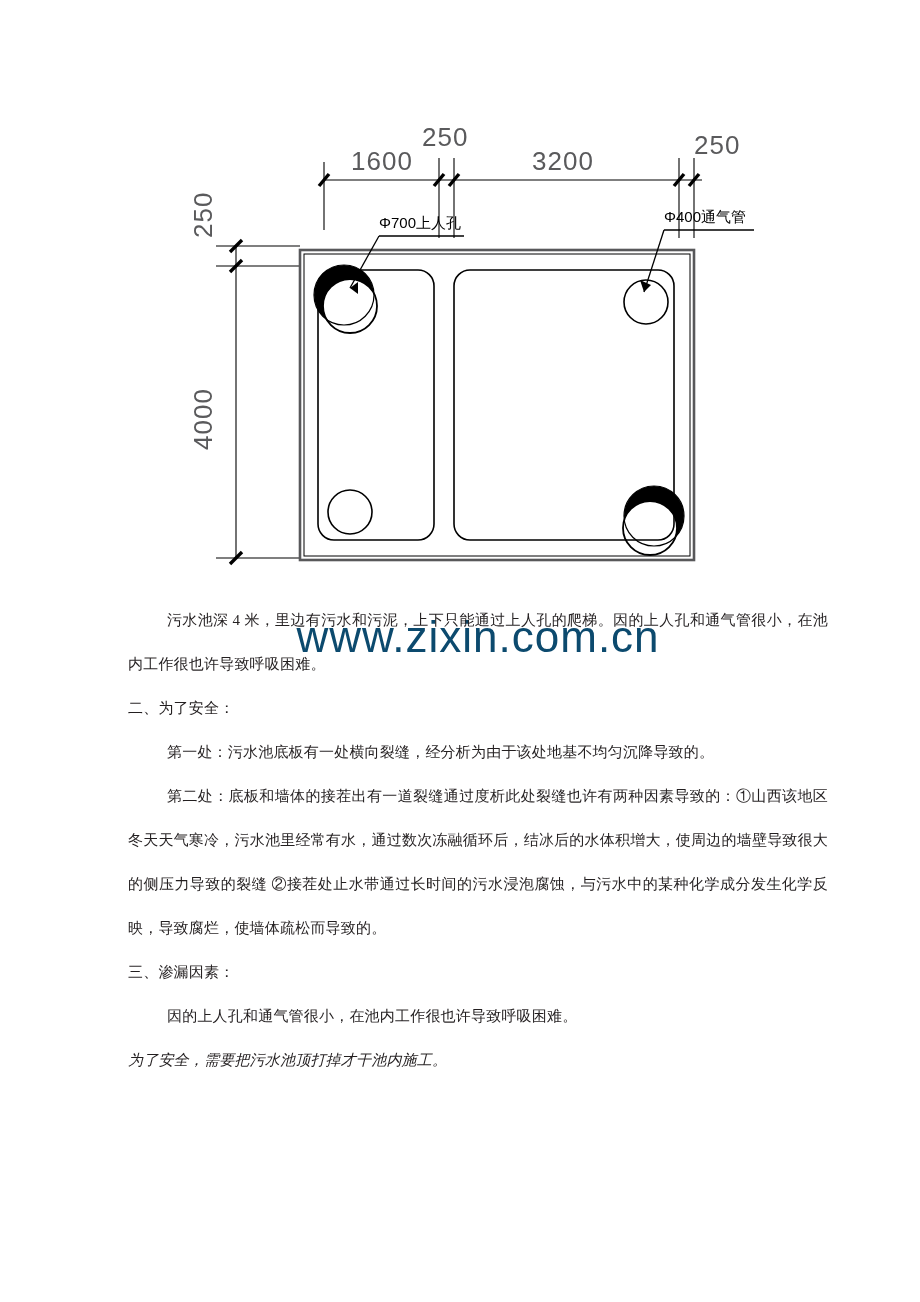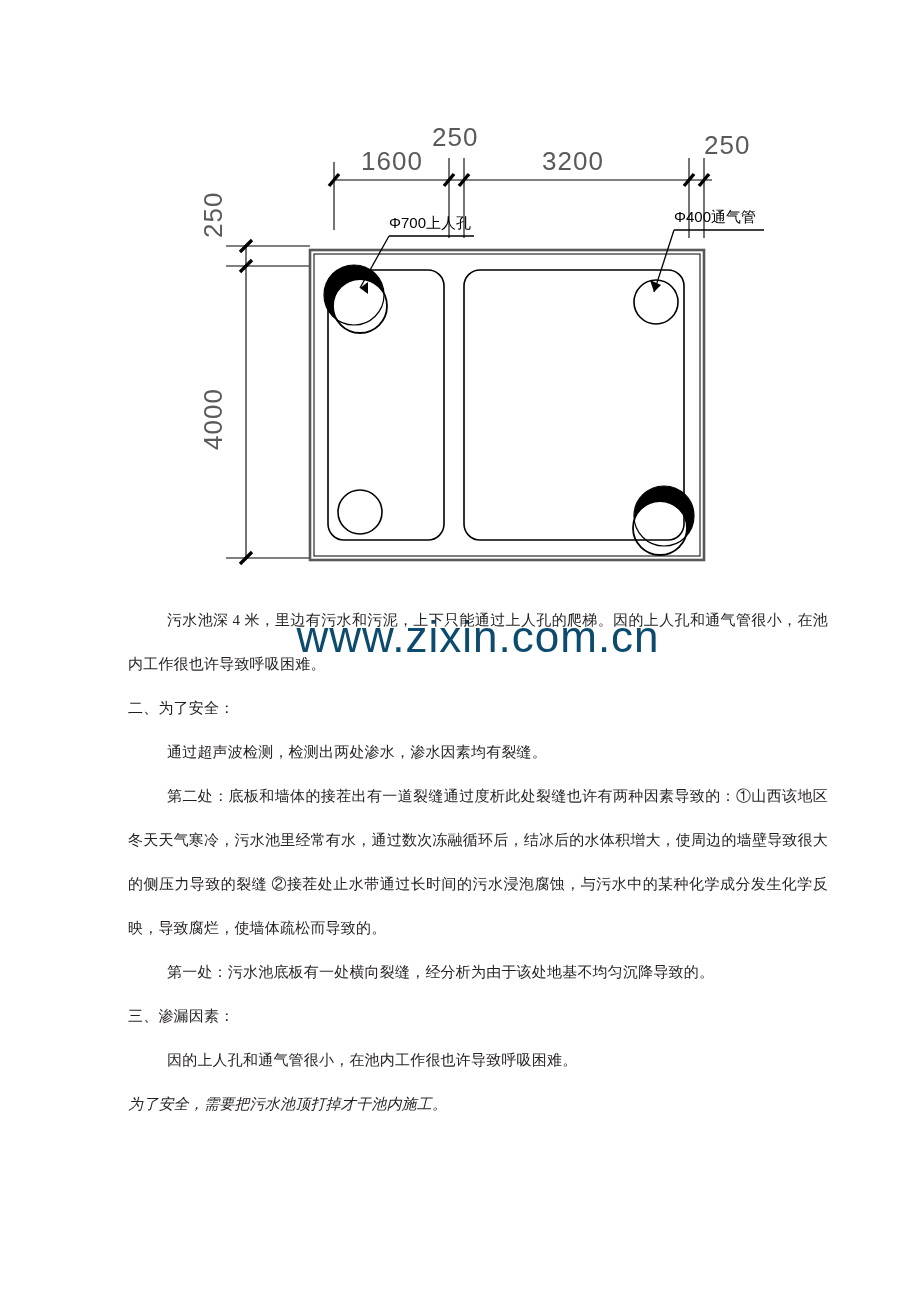--- a/index.html
+++ b/index.html
@@ -36,21 +36,21 @@
     letter-spacing: 1px;
     color: #0c4a6e;
     z-index: 0;
     white-space: nowrap;
     user-select: none;
   }
 
   
   .drawing {
     position: absolute;
-    left: 164px;
+    left: 154px;
     top: 110px;
     width: 700px;
     height: 480px;
     z-index: 2;
   }
   .drawing svg { display: block; }
 
   
   .doc-text {
     position: absolute;
@@ -171,21 +171,20 @@
         <line x1="510" y1="120" x2="490" y2="182"></line>
       </g>
       <polygon points="490,182 486,170 497,175" fill="#000"></polygon>
       <text x="510" y="112" font-family="Liberation Sans, DejaVu Sans, sans-serif" font-size="15" fill="#000">Φ400通气管</text>
     </svg>
   </div>
 
   <div class="doc-text">
     <p class="para indent">污水池深 4 米，里边有污水和污泥，上下只能通过上人孔的爬梯。因的上人孔和通气管很小，在池内工作很也许导致呼吸困难。</p>
     <p class="para heading">二、为了安全：</p>
-    <p class="para indent">通过超声波检测，检测出两处渗水，渗水因素均有裂缝。</p>
+    <p class="para indent">第一处：污水池底板有一处横向裂缝，经分析为由于该处地基不均匀沉降导致的。</p>
     <p class="para indent">第二处：底板和墙体的接茬出有一道裂缝通过度析此处裂缝也许有两种因素导致的：①山西该地区冬天天气寒冷，污水池里经常有水，通过数次冻融循环后，结冰后的水体积增大，使周边的墙壁导致很大的侧压力导致的裂缝 ②接茬处止水带通过长时间的污水浸泡腐蚀，与污水中的某种化学成分发生化学反映，导致腐烂，使墙体疏松而导致的。</p>
-    <p class="para indent">第一处：污水池底板有一处横向裂缝，经分析为由于该处地基不均匀沉降导致的。</p>
     <p class="para heading">三、渗漏因素：</p>
     <p class="para indent">因的上人孔和通气管很小，在池内工作很也许导致呼吸困难。</p>
     <p class="para noindent">为了安全，需要把污水池顶打掉才干池内施工。</p>
   </div>
 
 </div>
 
 </body></html>

